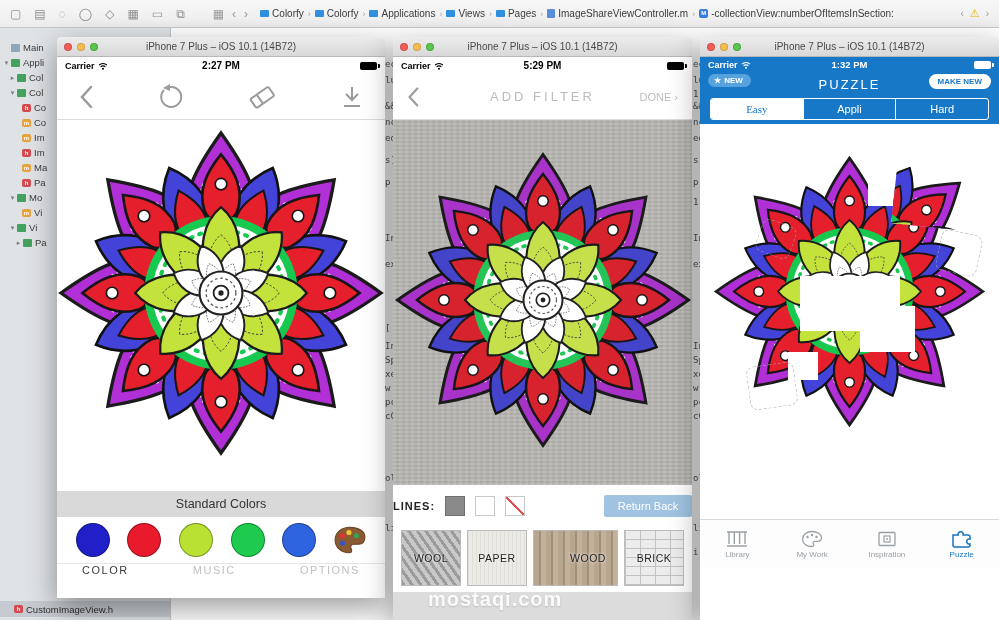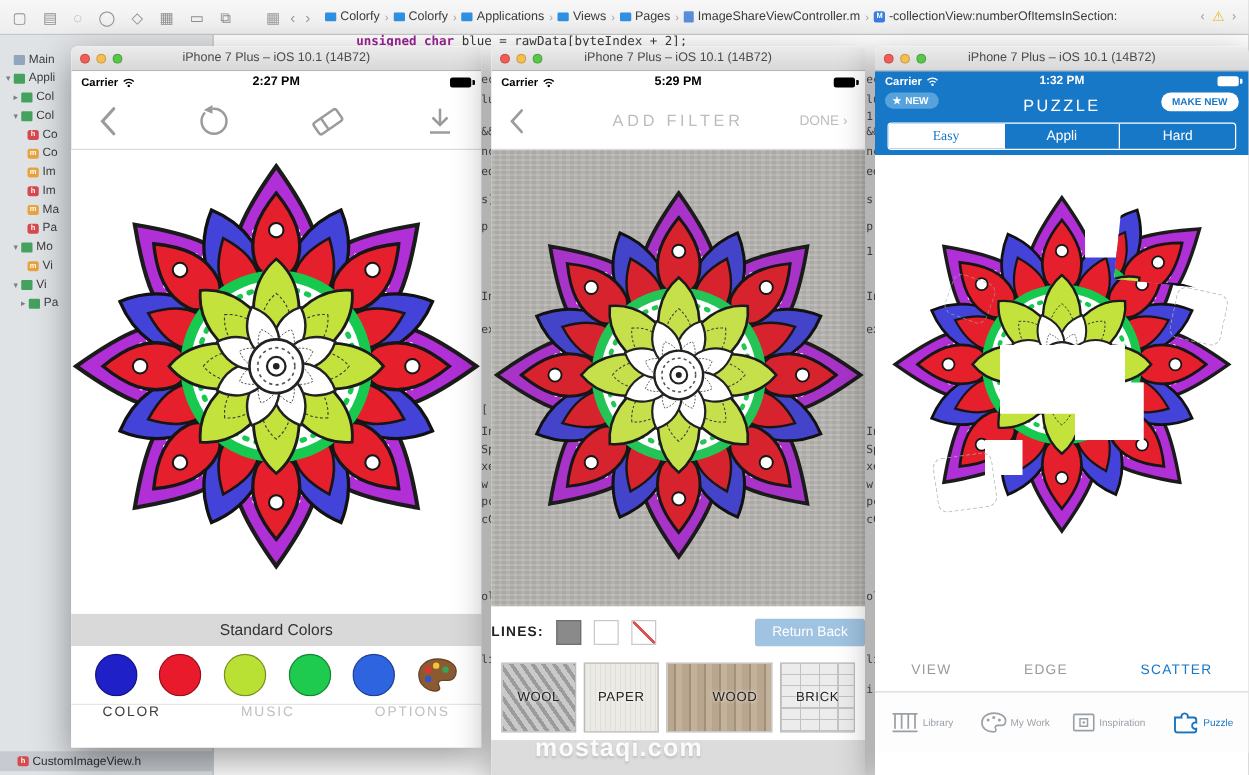--- a/index.html
+++ b/index.html
@@ -104,21 +104,21 @@
   .seg .active{background:#fff;color:#1878c8;font-family:Liberation Serif, serif;}
   .puzzle-area{position:relative;flex:0 0 395px;height:395px;background:#fff;overflow:hidden;}
   .puzzle-area .mandala{position:absolute;left:12px;top:30px;width:275px;height:275px;}
   .patch{position:absolute;background:#fff;}
   .ghost{position:absolute;border:1px dashed #b0b0b0;border-radius:8px;opacity:.7;}
   .piece{position:absolute;left:195px;top:27px;width:72px;height:76px;overflow:hidden;transform:rotate(6deg);background:#fff;}
   .piece .mandala{position:absolute;left:-168px;top:-14px;width:275px;height:275px;margin:0;}
   .modes-row{height:34px;flex:0 0 34px;display:flex;align-items:center;justify-content:space-around;font-size:11px;letter-spacing:1px;color:#9a9a9a;background:#fff;}
   .modes-row .active{color:#1878c8;}
   .tabbar{height:48px;flex:0 0 48px;border-top:1px solid #d8d8d8;display:flex;background:#fdfdfd;}
-  .tb-item{flex:1;display:flex;flex-direction:row;align-items:center;justify-content:center;gap:2px;font-size:8px;color:#9aa0a6;cursor:pointer;}
+  .tb-item{flex:1;display:flex;flex-direction:column;align-items:center;justify-content:center;gap:2px;font-size:8px;color:#9aa0a6;cursor:pointer;}
   .tb-item.active{color:#1878c8;}
 
   .watermark{position:absolute;left:428px;top:588px;font-size:20px;font-weight:bold;letter-spacing:1px;color:rgba(255,255,255,.92);z-index:50;text-shadow:0 1px 2px rgba(0,0,0,.15);}
 </style>
 </head>
 <body>
 
 <svg width="0" height="0" style="position:absolute" aria-hidden="true">
   <defs>
     <path id="pp" d="M0,-97 C15,-76 26,-57 18,-39 C12,-25 -12,-25 -18,-39 C-26,-57 -15,-76 0,-97 Z"></path>
@@ -302,21 +302,20 @@
           <span>-collectionView:numberOfItemsInSection:</span>
         </span>
     </div>
     <div class="xc-right">
       <span>‹</span>
       <span class="warn">⚠</span>
       <span>›</span>
     </div>
   </div>
 
-  <div class="xc-codeline"><b>unsigned char</b><span> blue = rawData[byteIndex + 2];</span></div>
 
   <div class="xc-sidebar">
     <div style="height:12px"></div>
     <div class="nav-row" style="padding-left:2px">
         <span class="tri"></span>
         <span class="fico" data-kind="file"></span>
         <span class="nav-label">Main</span>
       </div>
     <div class="nav-row" style="padding-left:2px">
         <span class="tri">▾</span>
@@ -610,25 +609,20 @@
       <div class="patch" style="left:88px;top:228px;width:30px;height:28px"></div>
       <div class="piece">
           <svg class="mandala" viewBox="-100 -100 200 200">
             <use href="#mandala-art"></use>
           </svg>
         </div>
       <div class="ghost" style="left:48px;top:240px;width:46px;height:42px;transform:rotate(-8deg)"></div>
       <div class="ghost" style="left:238px;top:108px;width:40px;height:40px;transform:rotate(12deg)"></div>
       <div class="ghost" style="left:58px;top:98px;width:34px;height:32px;transform:rotate(20deg);opacity:.5"></div>
     </div>
-    <div class="modes-row">
-      <span>VIEW</span>
-      <span>EDGE</span>
-      <span class="active">SCATTER</span>
-    </div>
     <div class="tabbar">
       <span class="tb-item">
         <svg width="24" height="18" viewBox="0 0 24 18">
             <path d="M2 2 H22 M4 2 V14 M9.3 2 V14 M14.6 2 V14 M20 2 V14 M2 16 H22" stroke="#9aa0a6" stroke-width="1.4" fill="none"></path>
           </svg>
         <span>Library</span>
       </span>
       <span class="tb-item">
         <svg width="22" height="18" viewBox="0 0 22 18">
             <path d="M11 1.5 C5.5 1.5 1.5 5 1.5 9.2 c0 4.2 4 7.3 9.5 7.3 1.8 0 2.2 -1.5 1.4 -2.6 c-.8 -1.2 .2 -2.6 1.8 -2.6 h2.6 c2.3 0 3.7 -1.6 3.7 -3.8 C20.5 4 16.3 1.5 11 1.5 z" fill="none" stroke="#9aa0a6" stroke-width="1.3"></path>

